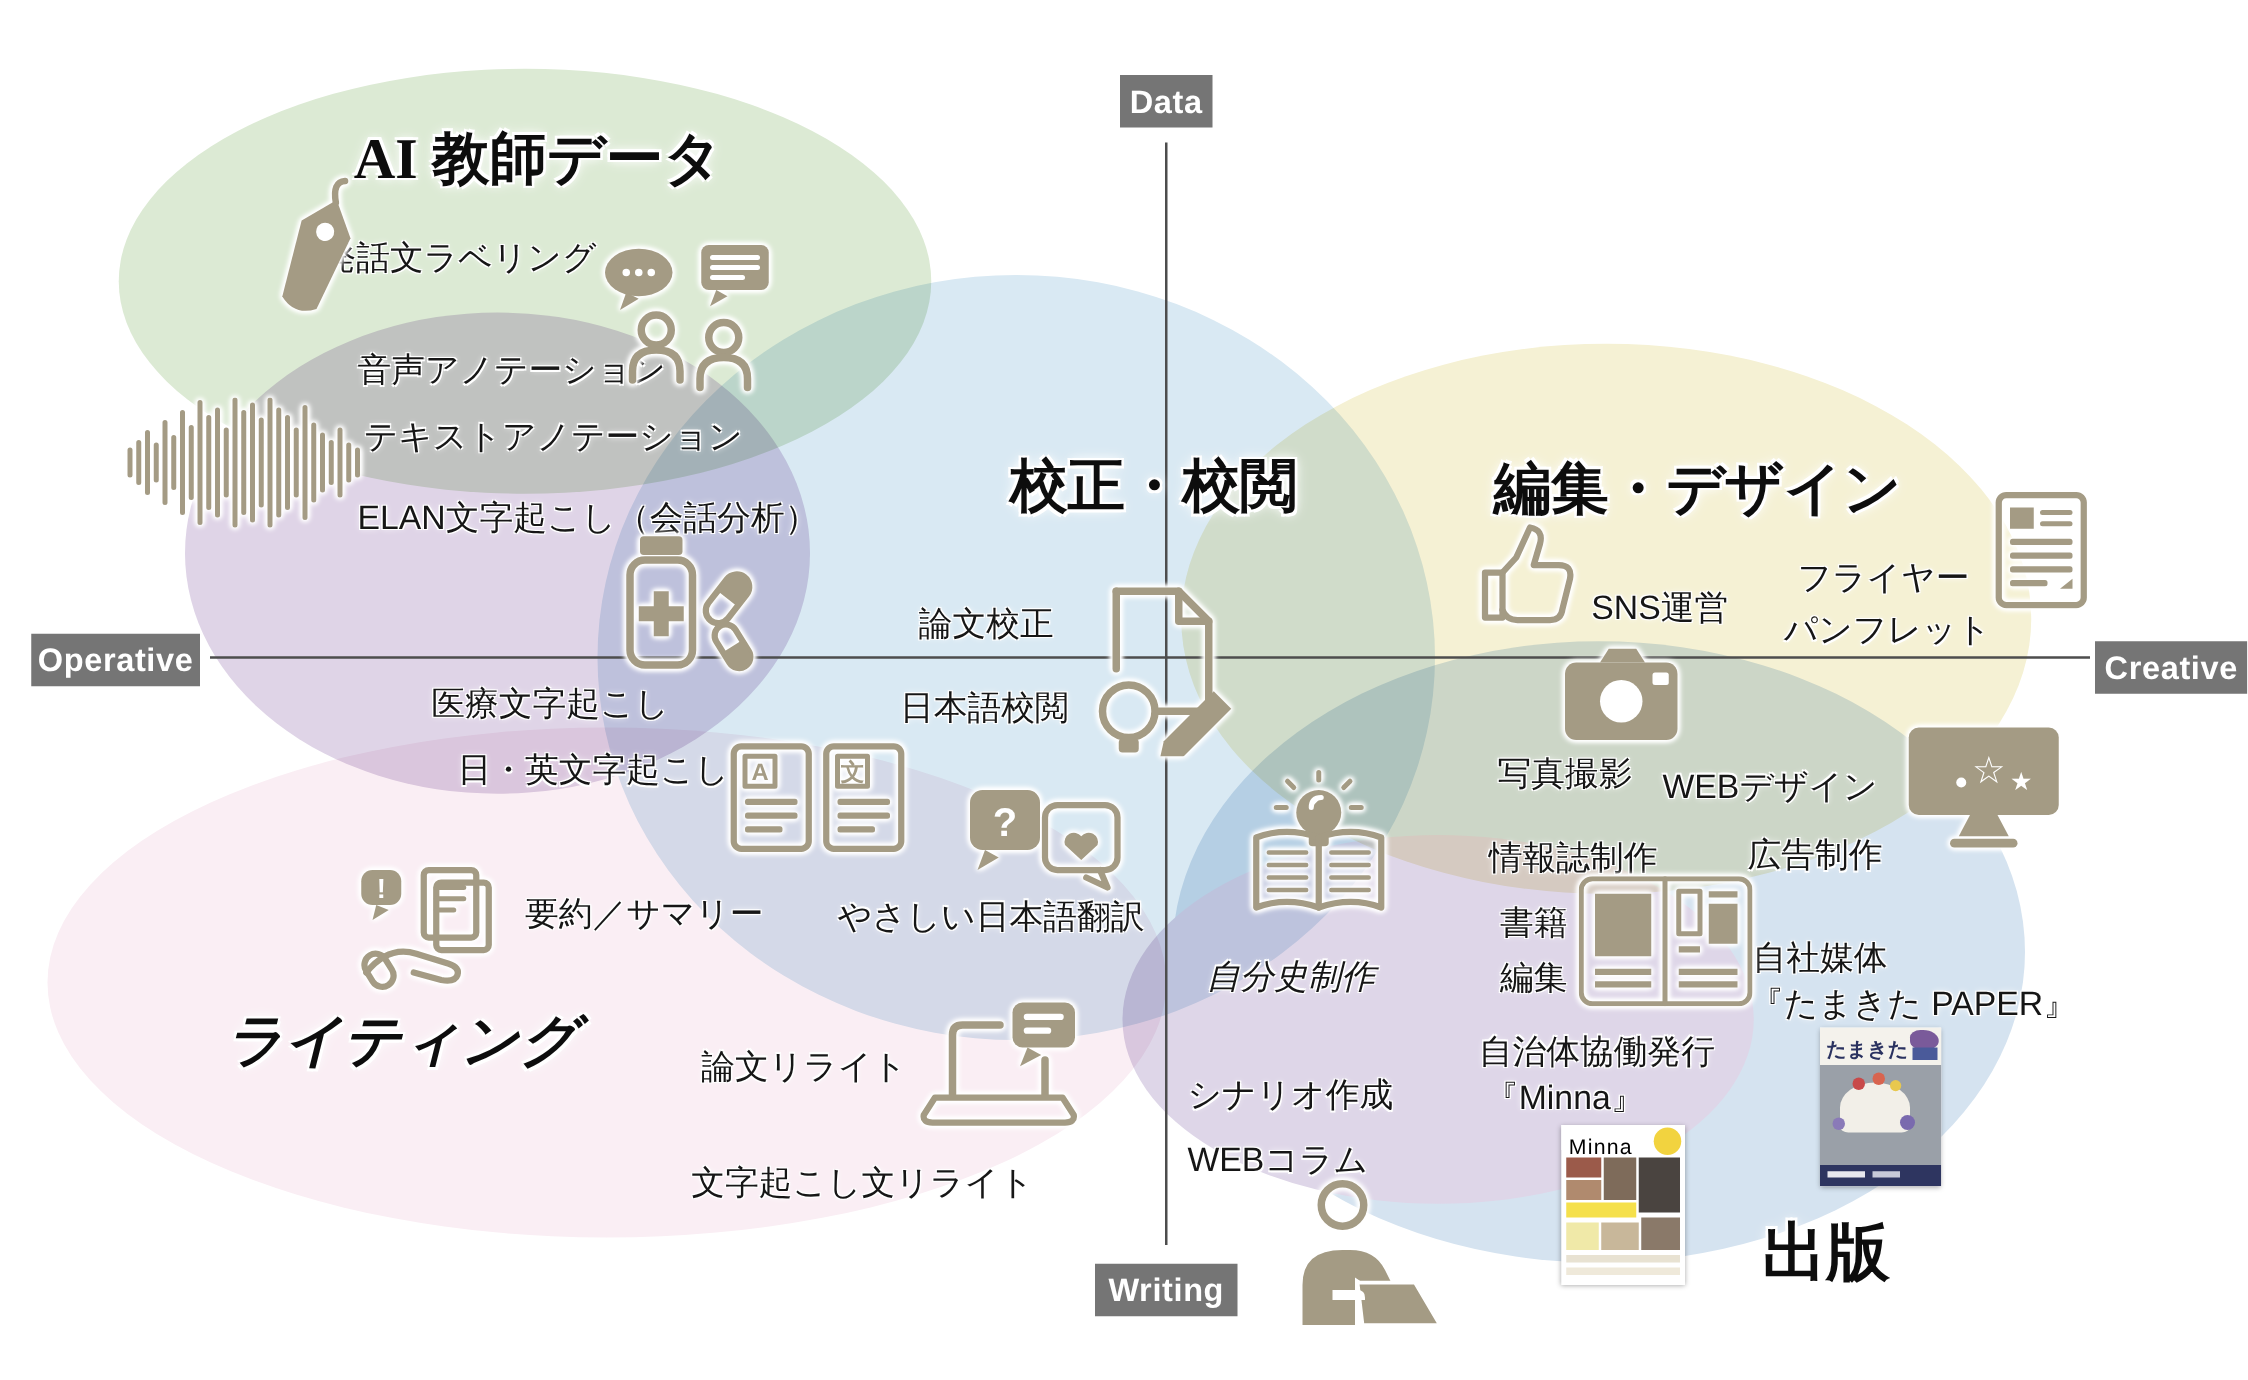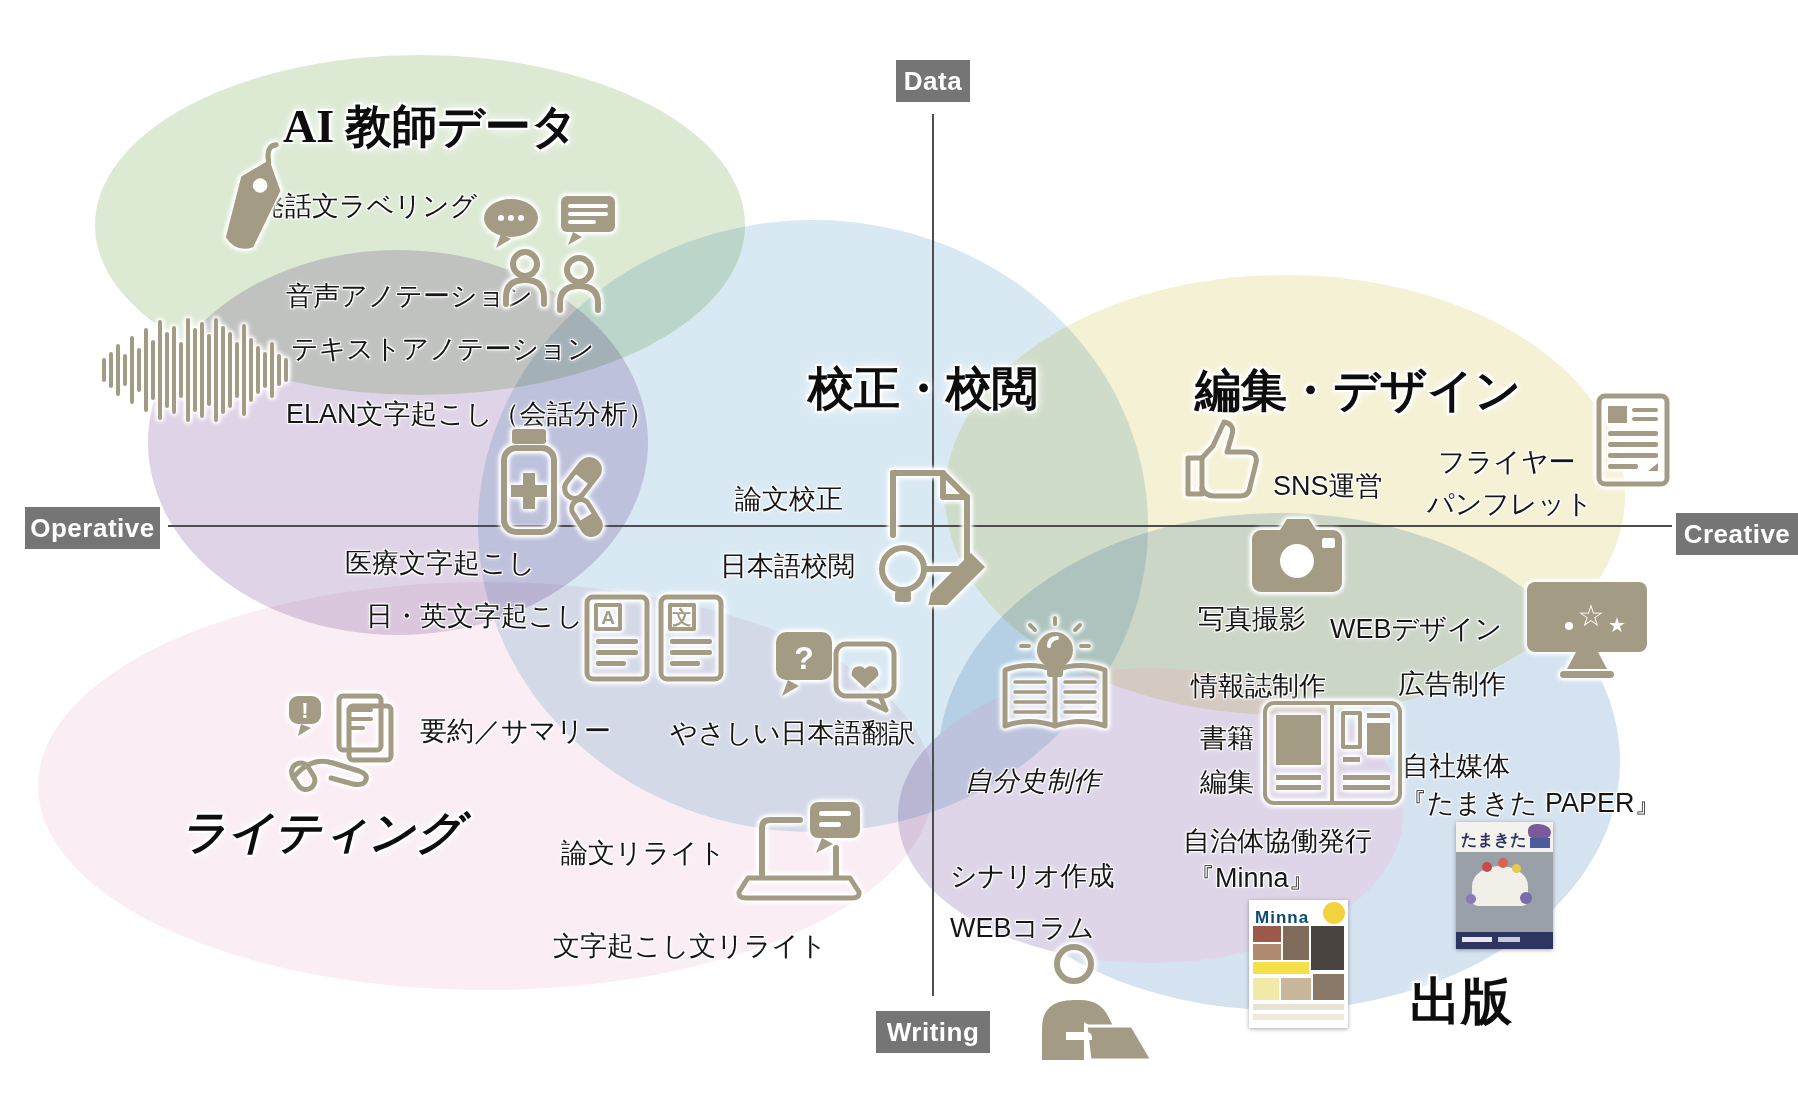--- a/index.html
+++ b/index.html
@@ -285,21 +285,21 @@
       <path class="ic-s" style="stroke-width:4" d="M62 8 v-6 M42 14 l-5-5 M82 14 l5-5 M36 30 h-8 M88 30 h8"></path>
       <path class="ic-w" d="M56 30 q0-8 8-8" stroke="#fff" stroke-width="4" fill="none" stroke-linecap="round"></path>
       <path class="ic-s" style="stroke-width:5" d="M12 54 q24-9 50 0 q26-9 50 0 v56 q-24-9-50 0 q-26-9-50 0 z"></path>
       <path class="ic-s" style="stroke-width:5" d="M62 54 v56"></path>
       <path class="ic-s" style="stroke-width:3.5" d="M22 66 h30 M22 76 h30 M22 86 h30 M22 96 h30 M72 66 h30 M72 76 h30 M72 86 h30 M72 96 h30"></path>
     </svg>
   </div>
 
   <div class="cover" style="left:1249px;top:870px;width:99px;height:128px;">
     <div class="ph" style="left:0;top:0;width:99px;height:20px;background:#fff;"></div>
-    <div class="ph" style="left:6px;top:8px;font-size:17px;font-weight:bold;color:#0c4a6e;letter-spacing:1px;font-family:'Liberation Sans',sans-serif;">Minna</div>
+    <div class="ph" style="left:6px;top:8px;font-size:17px;font-weight:normal;color:#000000;letter-spacing:1px;font-family:'Liberation Sans',sans-serif;">Minna</div>
     <div class="ph" style="left:74px;top:2px;width:22px;height:22px;border-radius:50%;background:#f2d33f;"></div>
     <div class="ph" style="left:4px;top:26px;width:28px;height:16px;background:#9b5a4a;"></div>
     <div class="ph" style="left:4px;top:44px;width:28px;height:16px;background:#b08a6e;"></div>
     <div class="ph" style="left:34px;top:26px;width:26px;height:34px;background:#7e6b5a;"></div>
     <div class="ph" style="left:62px;top:26px;width:33px;height:44px;background:#4a4440;"></div>
     <div class="ph" style="left:4px;top:62px;width:56px;height:12px;background:#f5e04b;"></div>
     <div class="ph" style="left:4px;top:78px;width:26px;height:22px;background:#f0e9a8;"></div>
     <div class="ph" style="left:32px;top:78px;width:30px;height:22px;background:#c8b79a;"></div>
     <div class="ph" style="left:64px;top:74px;width:31px;height:26px;background:#8a7969;"></div>
     <div class="ph" style="left:4px;top:104px;width:91px;height:6px;background:#e8e2d2;"></div>

